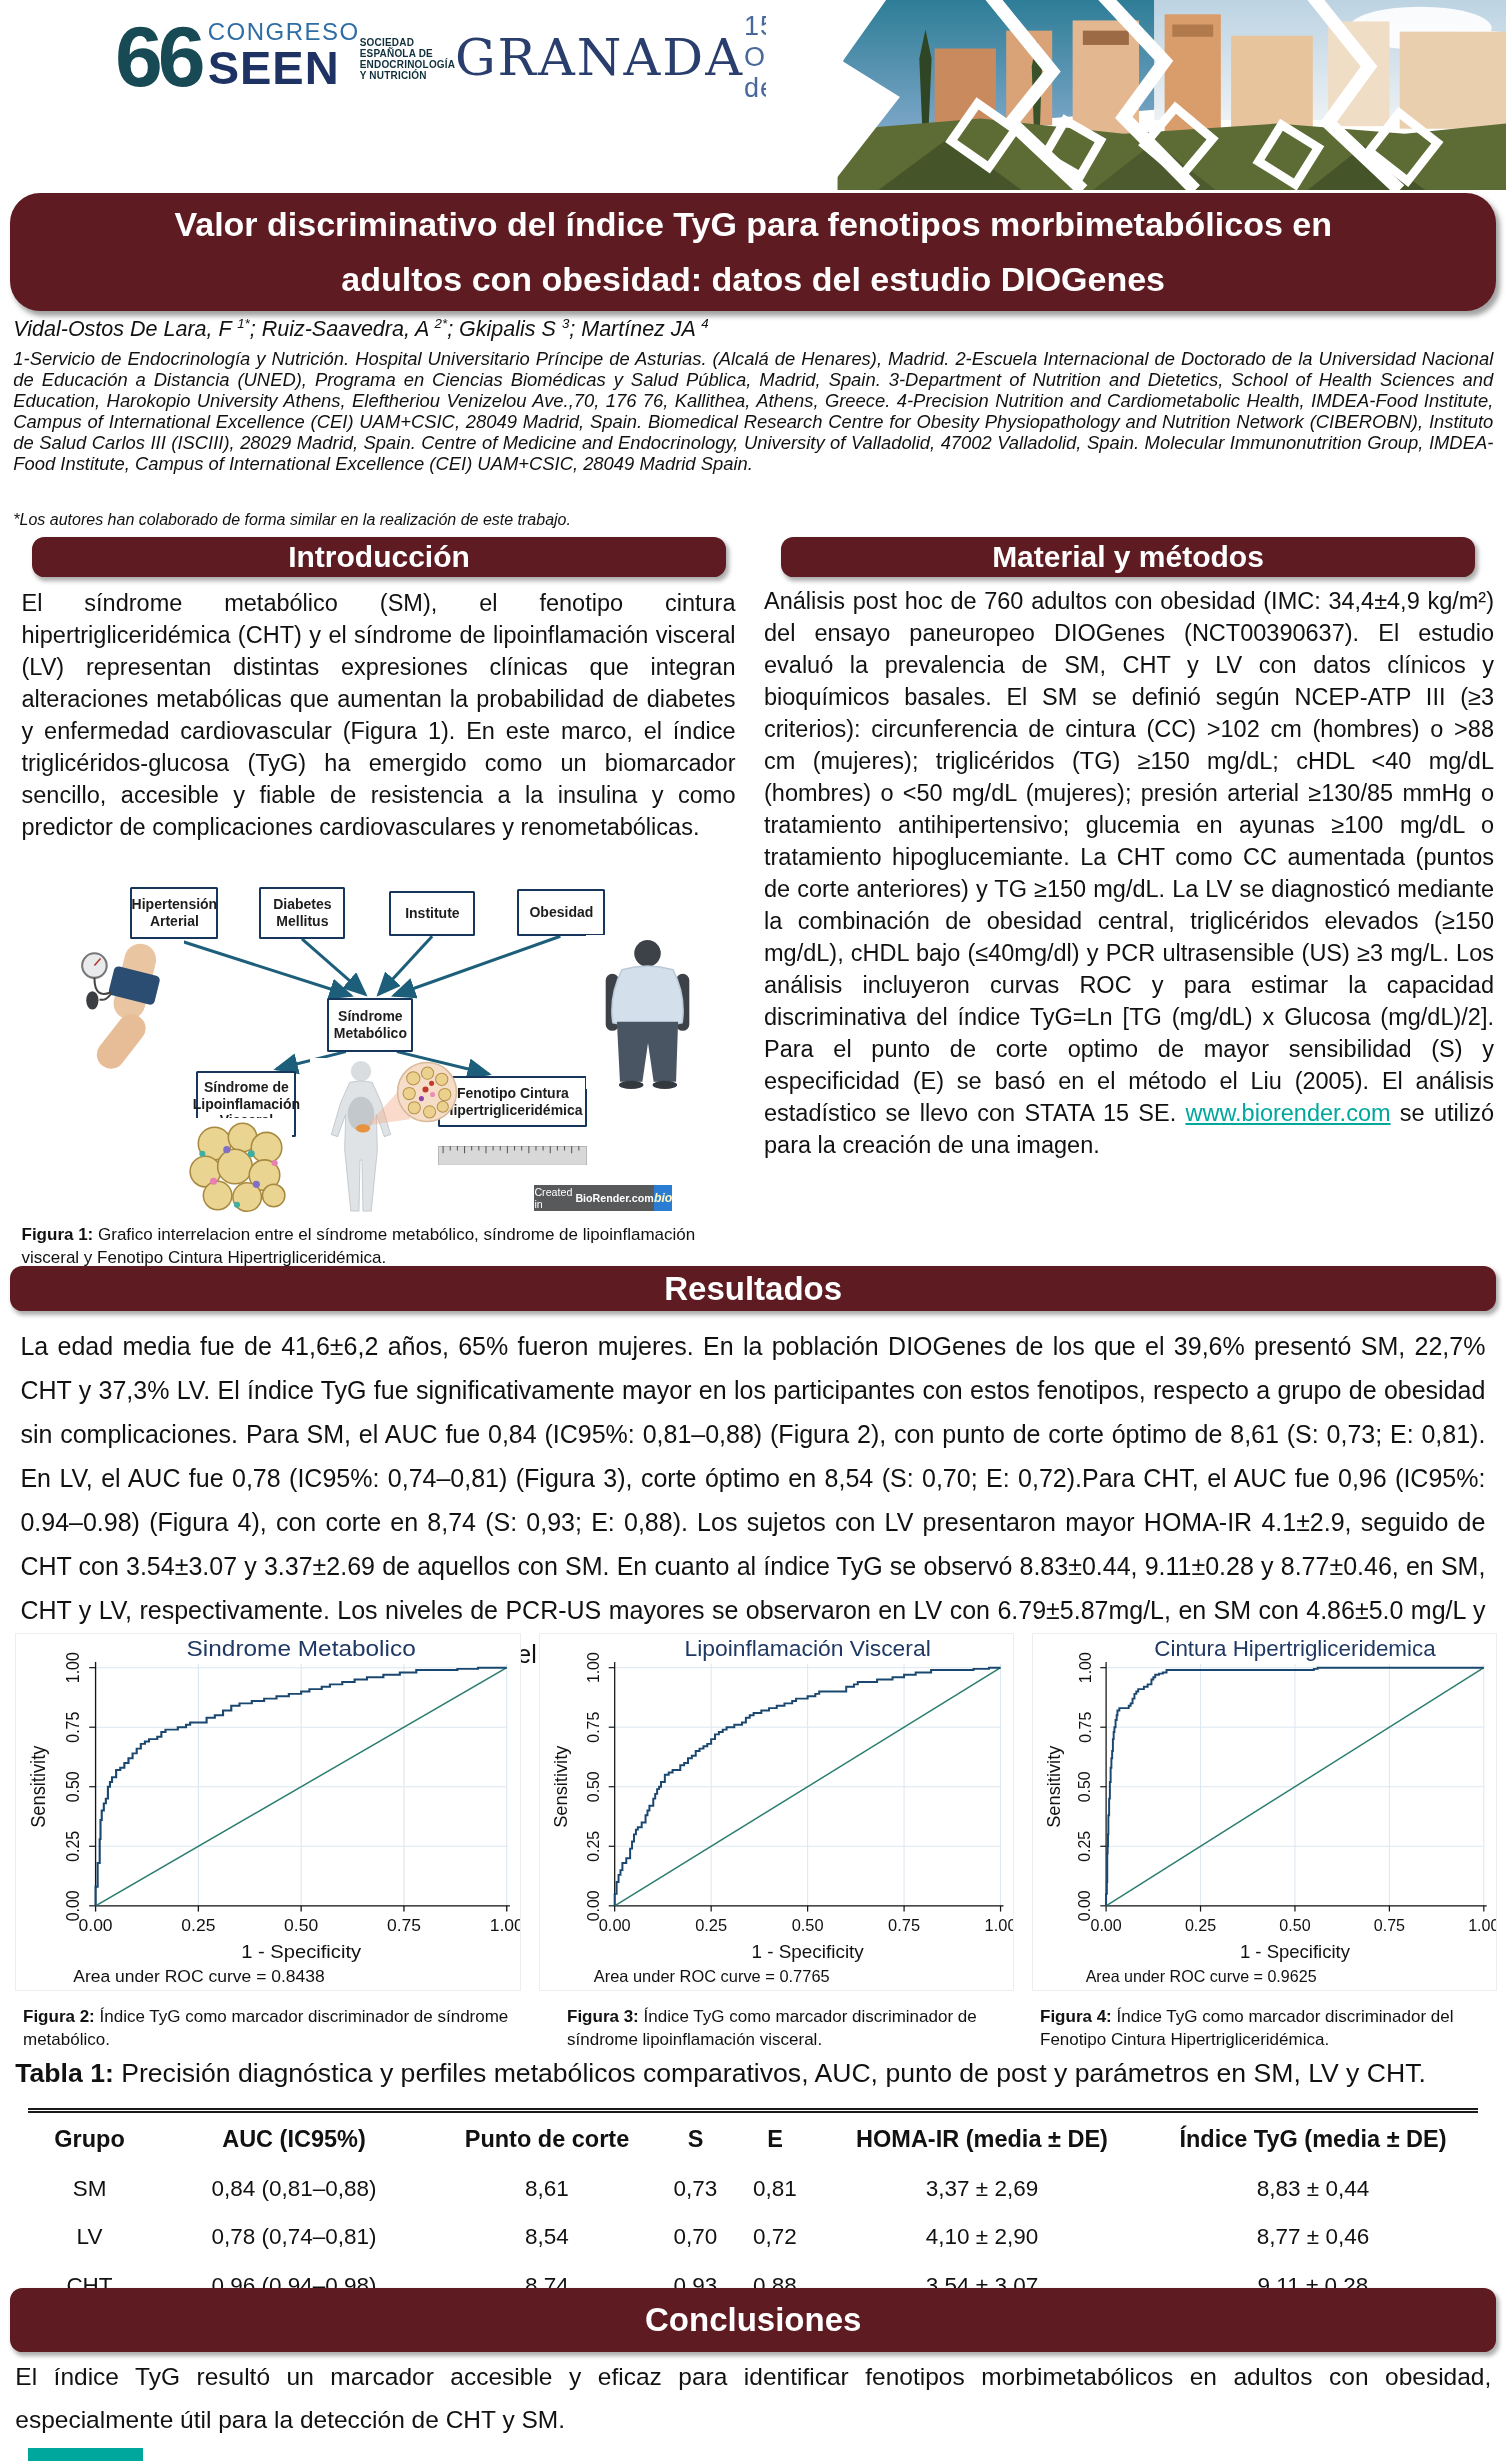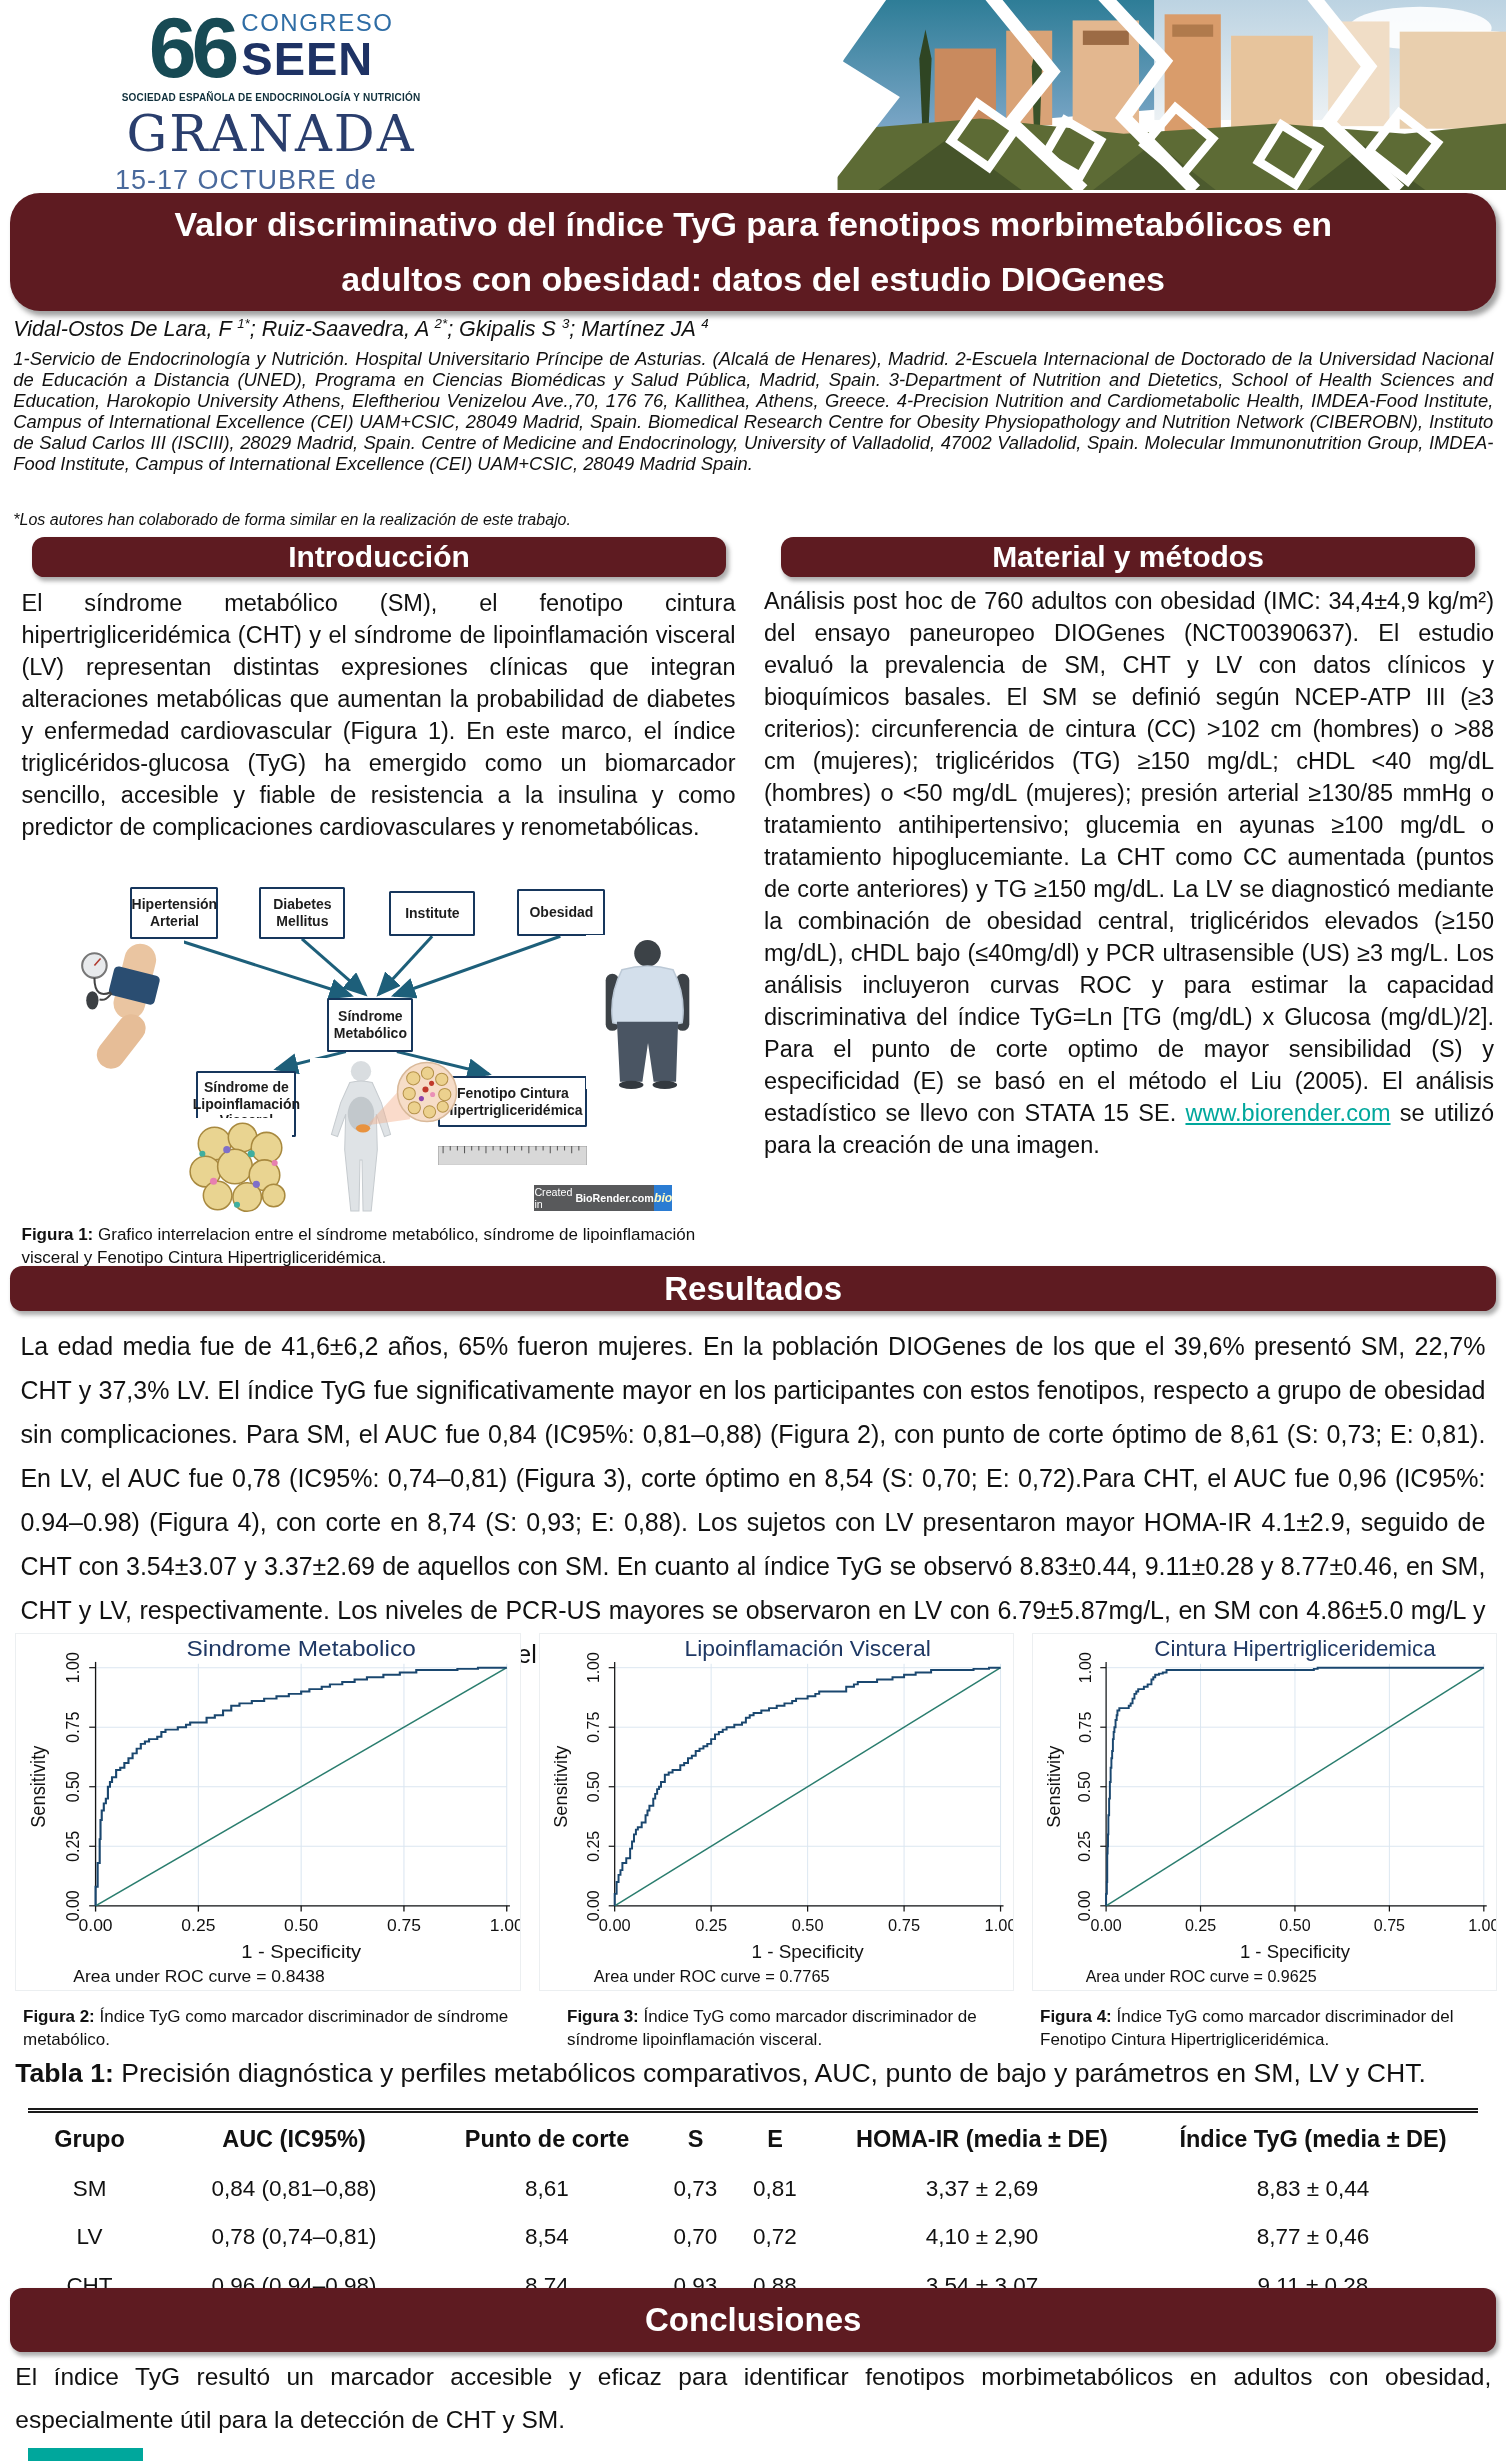--- a/index.html
+++ b/index.html
@@ -14,21 +14,21 @@
   .body-text{font-size:23.5px;line-height:32px}
   .results-text{font-size:25px;line-height:44px}
   .concl-text{font-size:24.5px;line-height:43px}
   .authors{font-style:italic;font-size:21.5px}
   .authors sup{font-size:13.3px}
   .aff{font-style:italic;font-size:18.4px;line-height:21px}
   .note-line{font-style:italic;font-size:16px}
   .caption{font-size:17px;line-height:22.5px}
   .link{color:var(--link-teal,#00A79C);text-decoration:underline;cursor:pointer}
   
-  .logo{display:flex;flex-direction:column;align-items:center}
+  .logo{display:flex;flex-direction:row;align-items:center}
   .logo-row1{display:flex;align-items:flex-start}
   .logo-66{font-size:86px;font-weight:bold;color:var(--logo-teal,#174A54);letter-spacing:-5.1px;line-height:.9}
   .logo-col{display:flex;flex-direction:column;margin-left:7.2px}
   .logo-congreso{font-size:24px;color:var(--logo-blue,#2F6DA5);letter-spacing:1.5px}
   .logo-seen{font-size:47px;font-weight:bold;color:var(--logo-navy,#1E3264);letter-spacing:1px;line-height:.95}
   .logo-soc{font-size:10px;font-weight:bold;color:#10303C;margin-top:5px;letter-spacing:0.2px}
   .logo-granada{font-family:"DejaVu Serif",serif;font-size:51px;color:var(--logo-serif-navy,#2A3E6D);margin-top:1px;letter-spacing:2px}
   .logo-date{font-size:27px;color:var(--logo-date-blue,#49699C);margin-top:2px;letter-spacing:1px}
   
   .dbox{position:absolute;border:2.6px solid var(--box-border,#16365C);background:#fff;display:flex;align-items:center;justify-content:center;text-align:center;font-size:14px;font-weight:600;color:#1d1d1d;line-height:1.18;padding:3.1px;box-sizing:border-box;border-radius:1.5px}
@@ -425,21 +425,21 @@
     <b>Figura 2:</b><span> Índice TyG como marcador discriminador de síndrome metabólico.</span>
   </div>
   <div class="abs caption" style="left:567px;top:2006px;width:424px">
     <b>Figura 3:</b><span> Índice TyG como marcador discriminador de síndrome lipoinflamación visceral.</span>
   </div>
   <div class="abs caption" style="left:1040px;top:2006px;width:455px">
     <b>Figura 4:</b><span> Índice TyG como marcador discriminador del Fenotipo Cintura Hipertrigliceridémica.</span>
   </div>
 
   <div class="abs" style="left:15.3px;top:2058px;width:1477px;font-size:26.6px">
-    <b>Tabla 1:</b><span> Precisión diagnóstica y perfiles metabólicos comparativos, AUC, punto de bajo y parámetros en SM, LV y CHT.</span>
+    <b>Tabla 1:</b><span> Precisión diagnóstica y perfiles metabólicos comparativos, AUC, punto de post y parámetros en SM, LV y CHT.</span>
   </div>
   <div class="abs tbl" style="left:28px;top:2108px;width:1450px">
     <div class="tr">
         <div class="th">Grupo</div>
         <div class="th">AUC (IC95%)</div>
         <div class="th">Punto de corte</div>
         <div class="th">S</div>
         <div class="th">E</div>
         <div class="th">HOMA-IR (media ± DE)</div>
         <div class="th">Índice TyG (media ± DE)</div>

